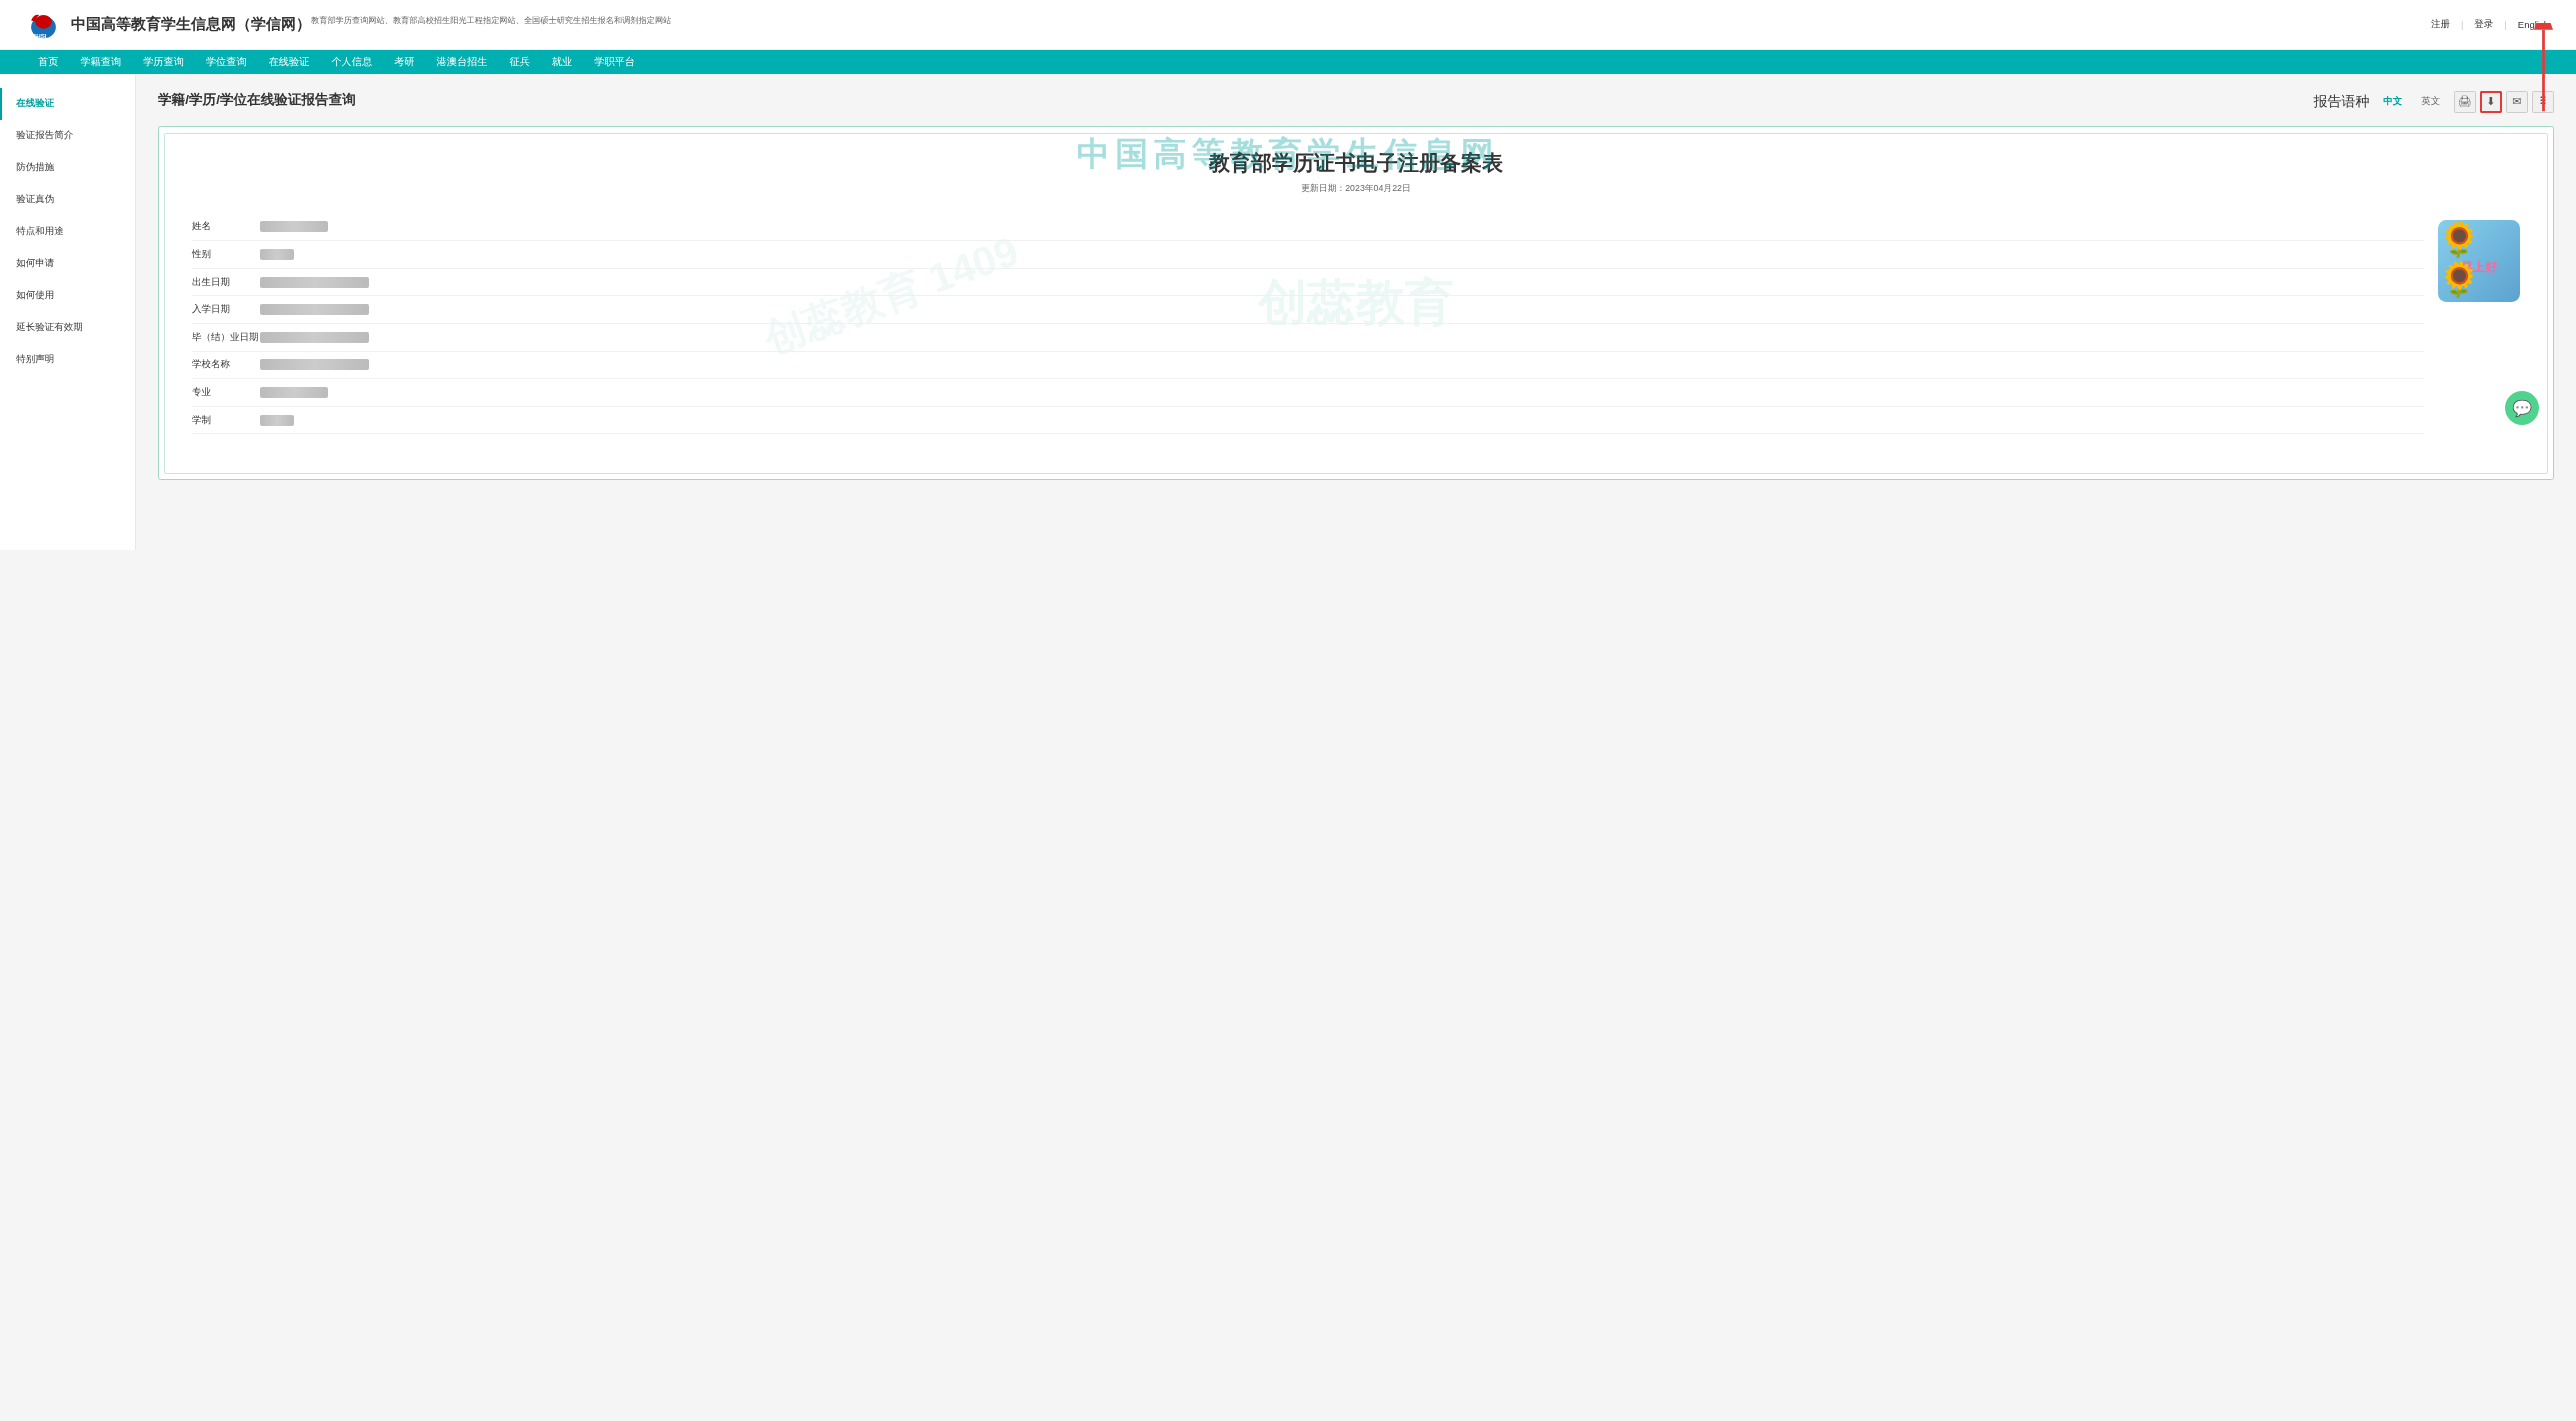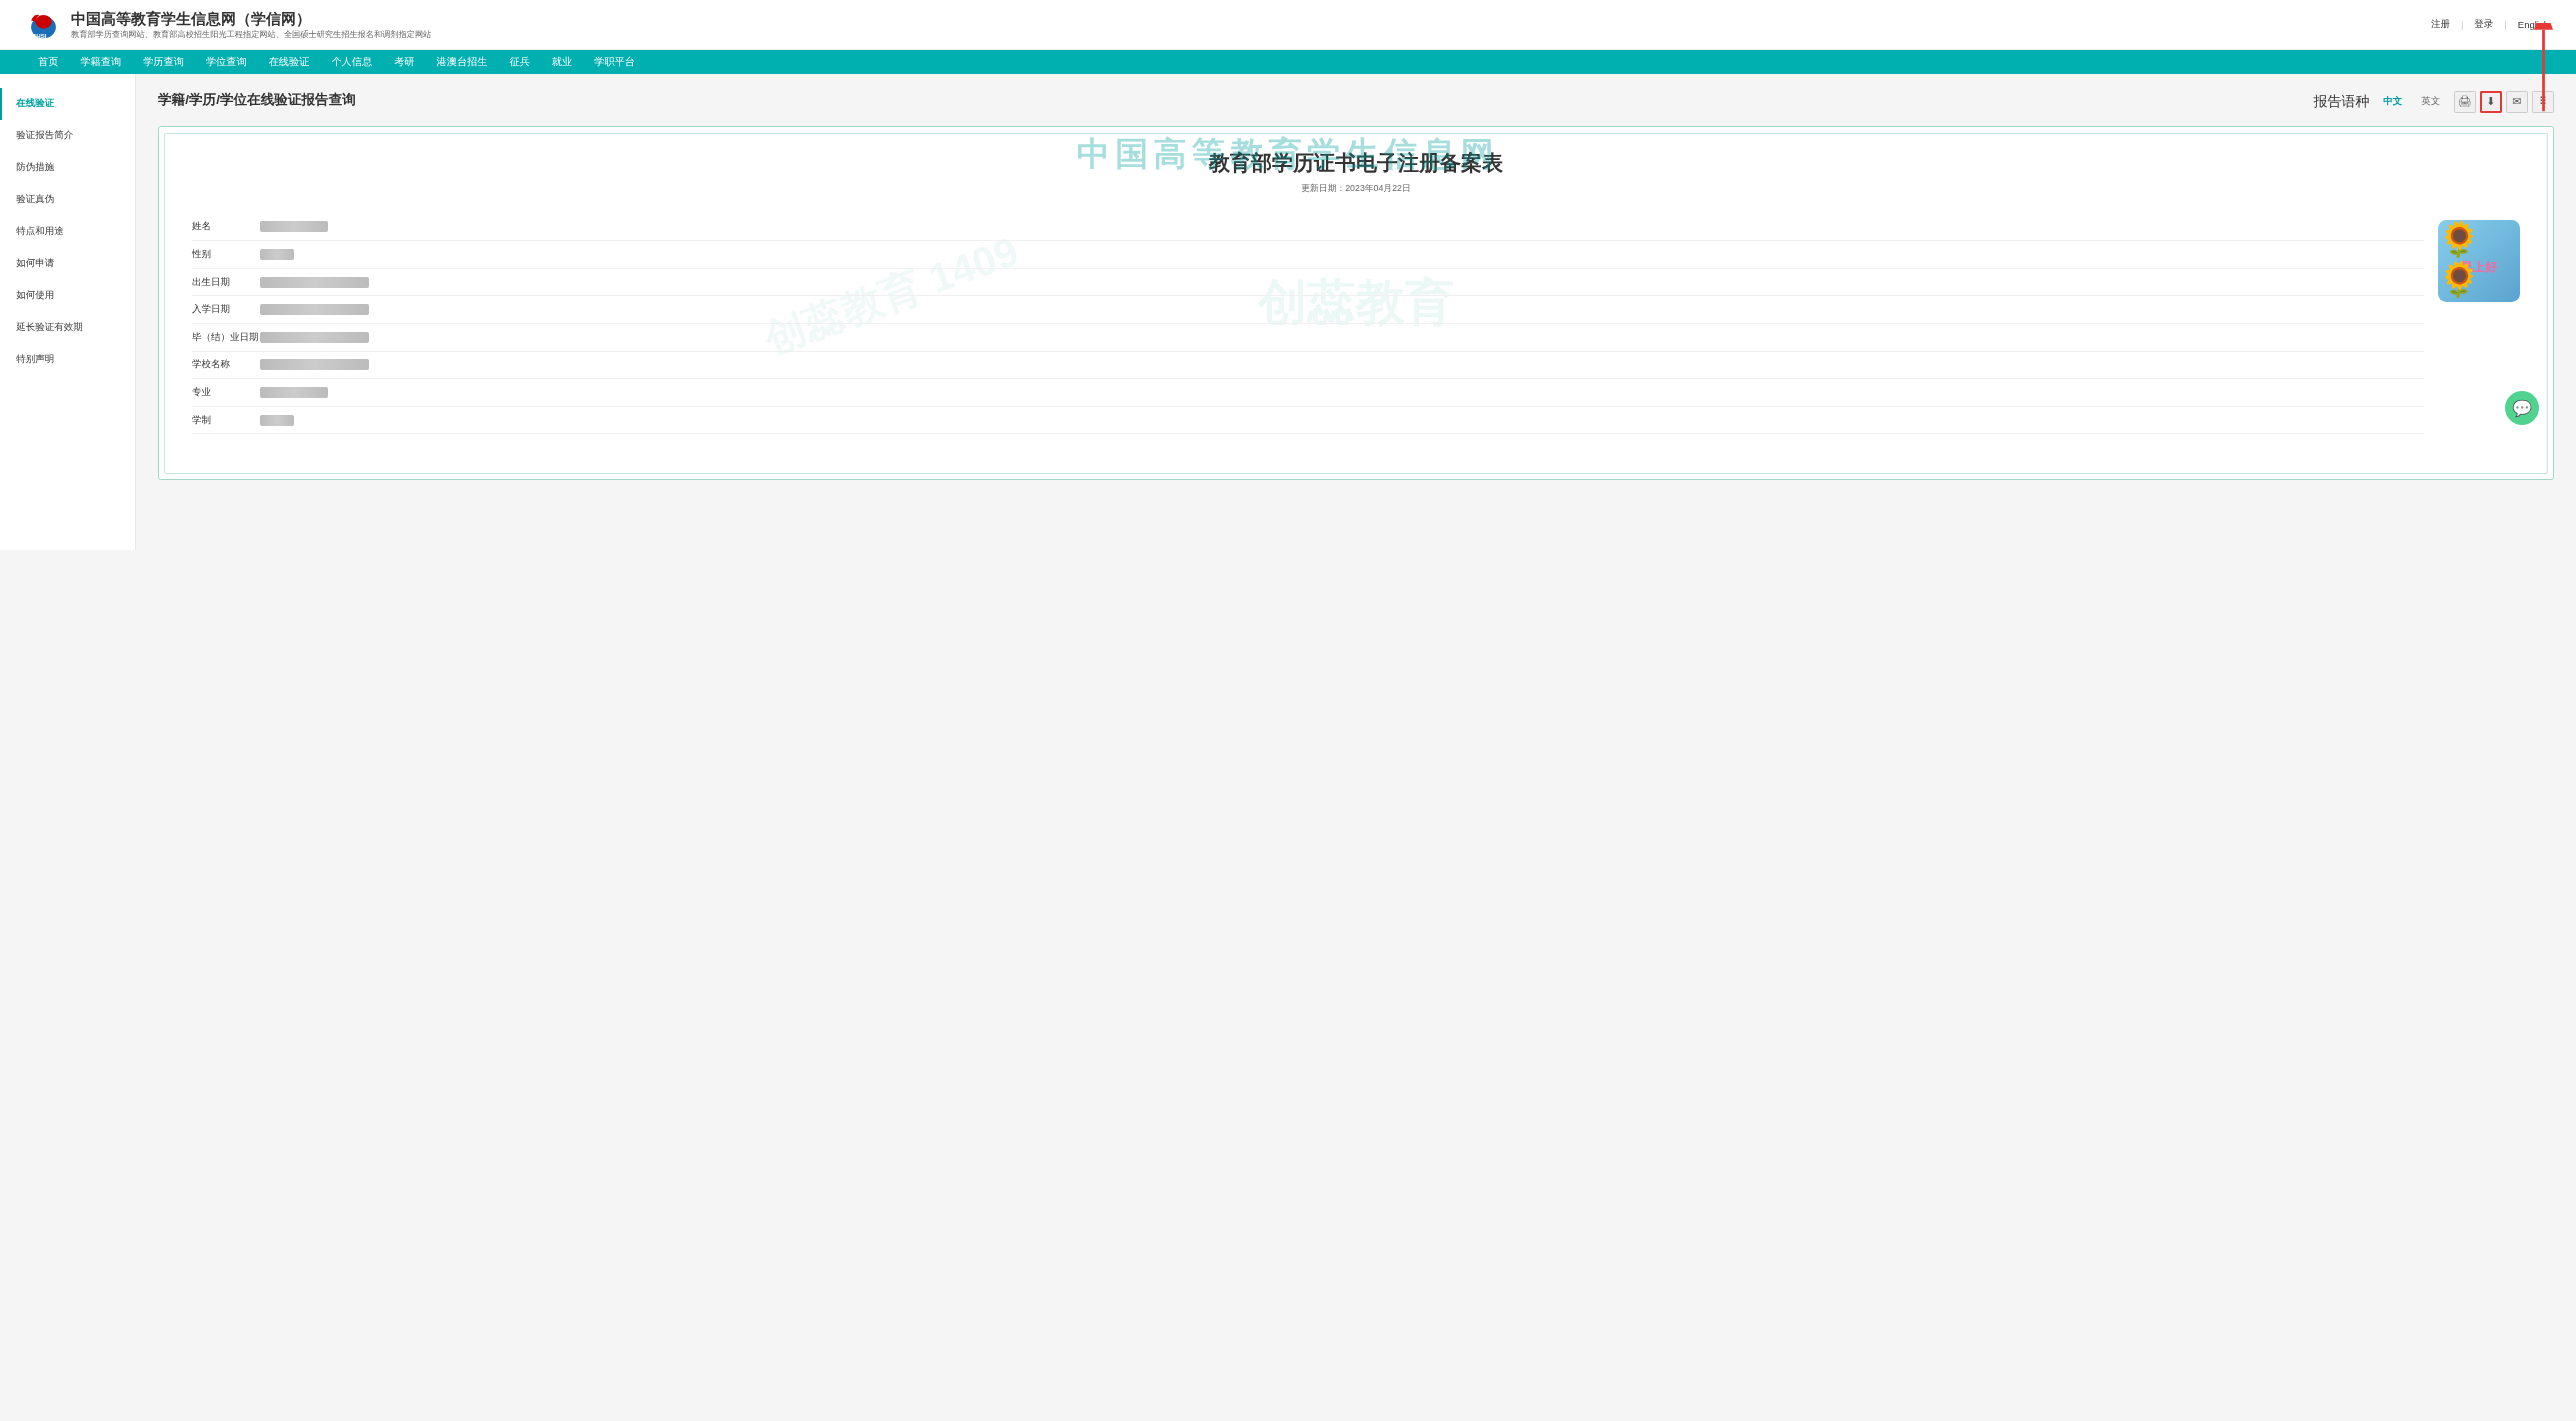--- a/index.html
+++ b/index.html
@@ -2,21 +2,21 @@
 <html style="font-size:11px"><head>
   <meta charset="utf-8">
   <style>
     * { margin: 0; padding: 0; box-sizing: border-box; }
     body { font-family: "Microsoft YaHei", "SimHei", Arial, sans-serif; background: #f5f5f5; min-width: 817px; }
 
     
     .header { background: #fff; padding: 8.2px 27px; display: flex; align-items: center; justify-content: space-between; border-bottom: 0.7px solid #eee; }
     .header-left { display: flex; align-items: center; gap: 11px; }
     .logo-icon { width: 33px; height: 33px; }
-    .logo-text-block { display: flex; flex-direction: column; }
+    .logo-text-block { display: flex; flex-direction: row; }
     .logo-title { font-size: 15px; font-weight: bold; color: #333; }
     .logo-subtitle { font-size: 8.2px; color: #666; }
     .header-right { display: flex; align-items: center; gap: 11px; font-size: 9.5px; color: #333; margin-left: 21px; }
     .header-right a { color: #333; text-decoration: none; }
     .header-divider { color: #ccc; }
 
     
     .nav-bar { background: #00b0b0; display: flex; align-items: center; padding: 12px 27px; height: 21px; }
     .nav-item { color: #fff; font-size: 10.2px; padding: 0 11px; height: 34px; line-height: 34px; cursor: pointer; white-space: nowrap; text-decoration: none; }
 

